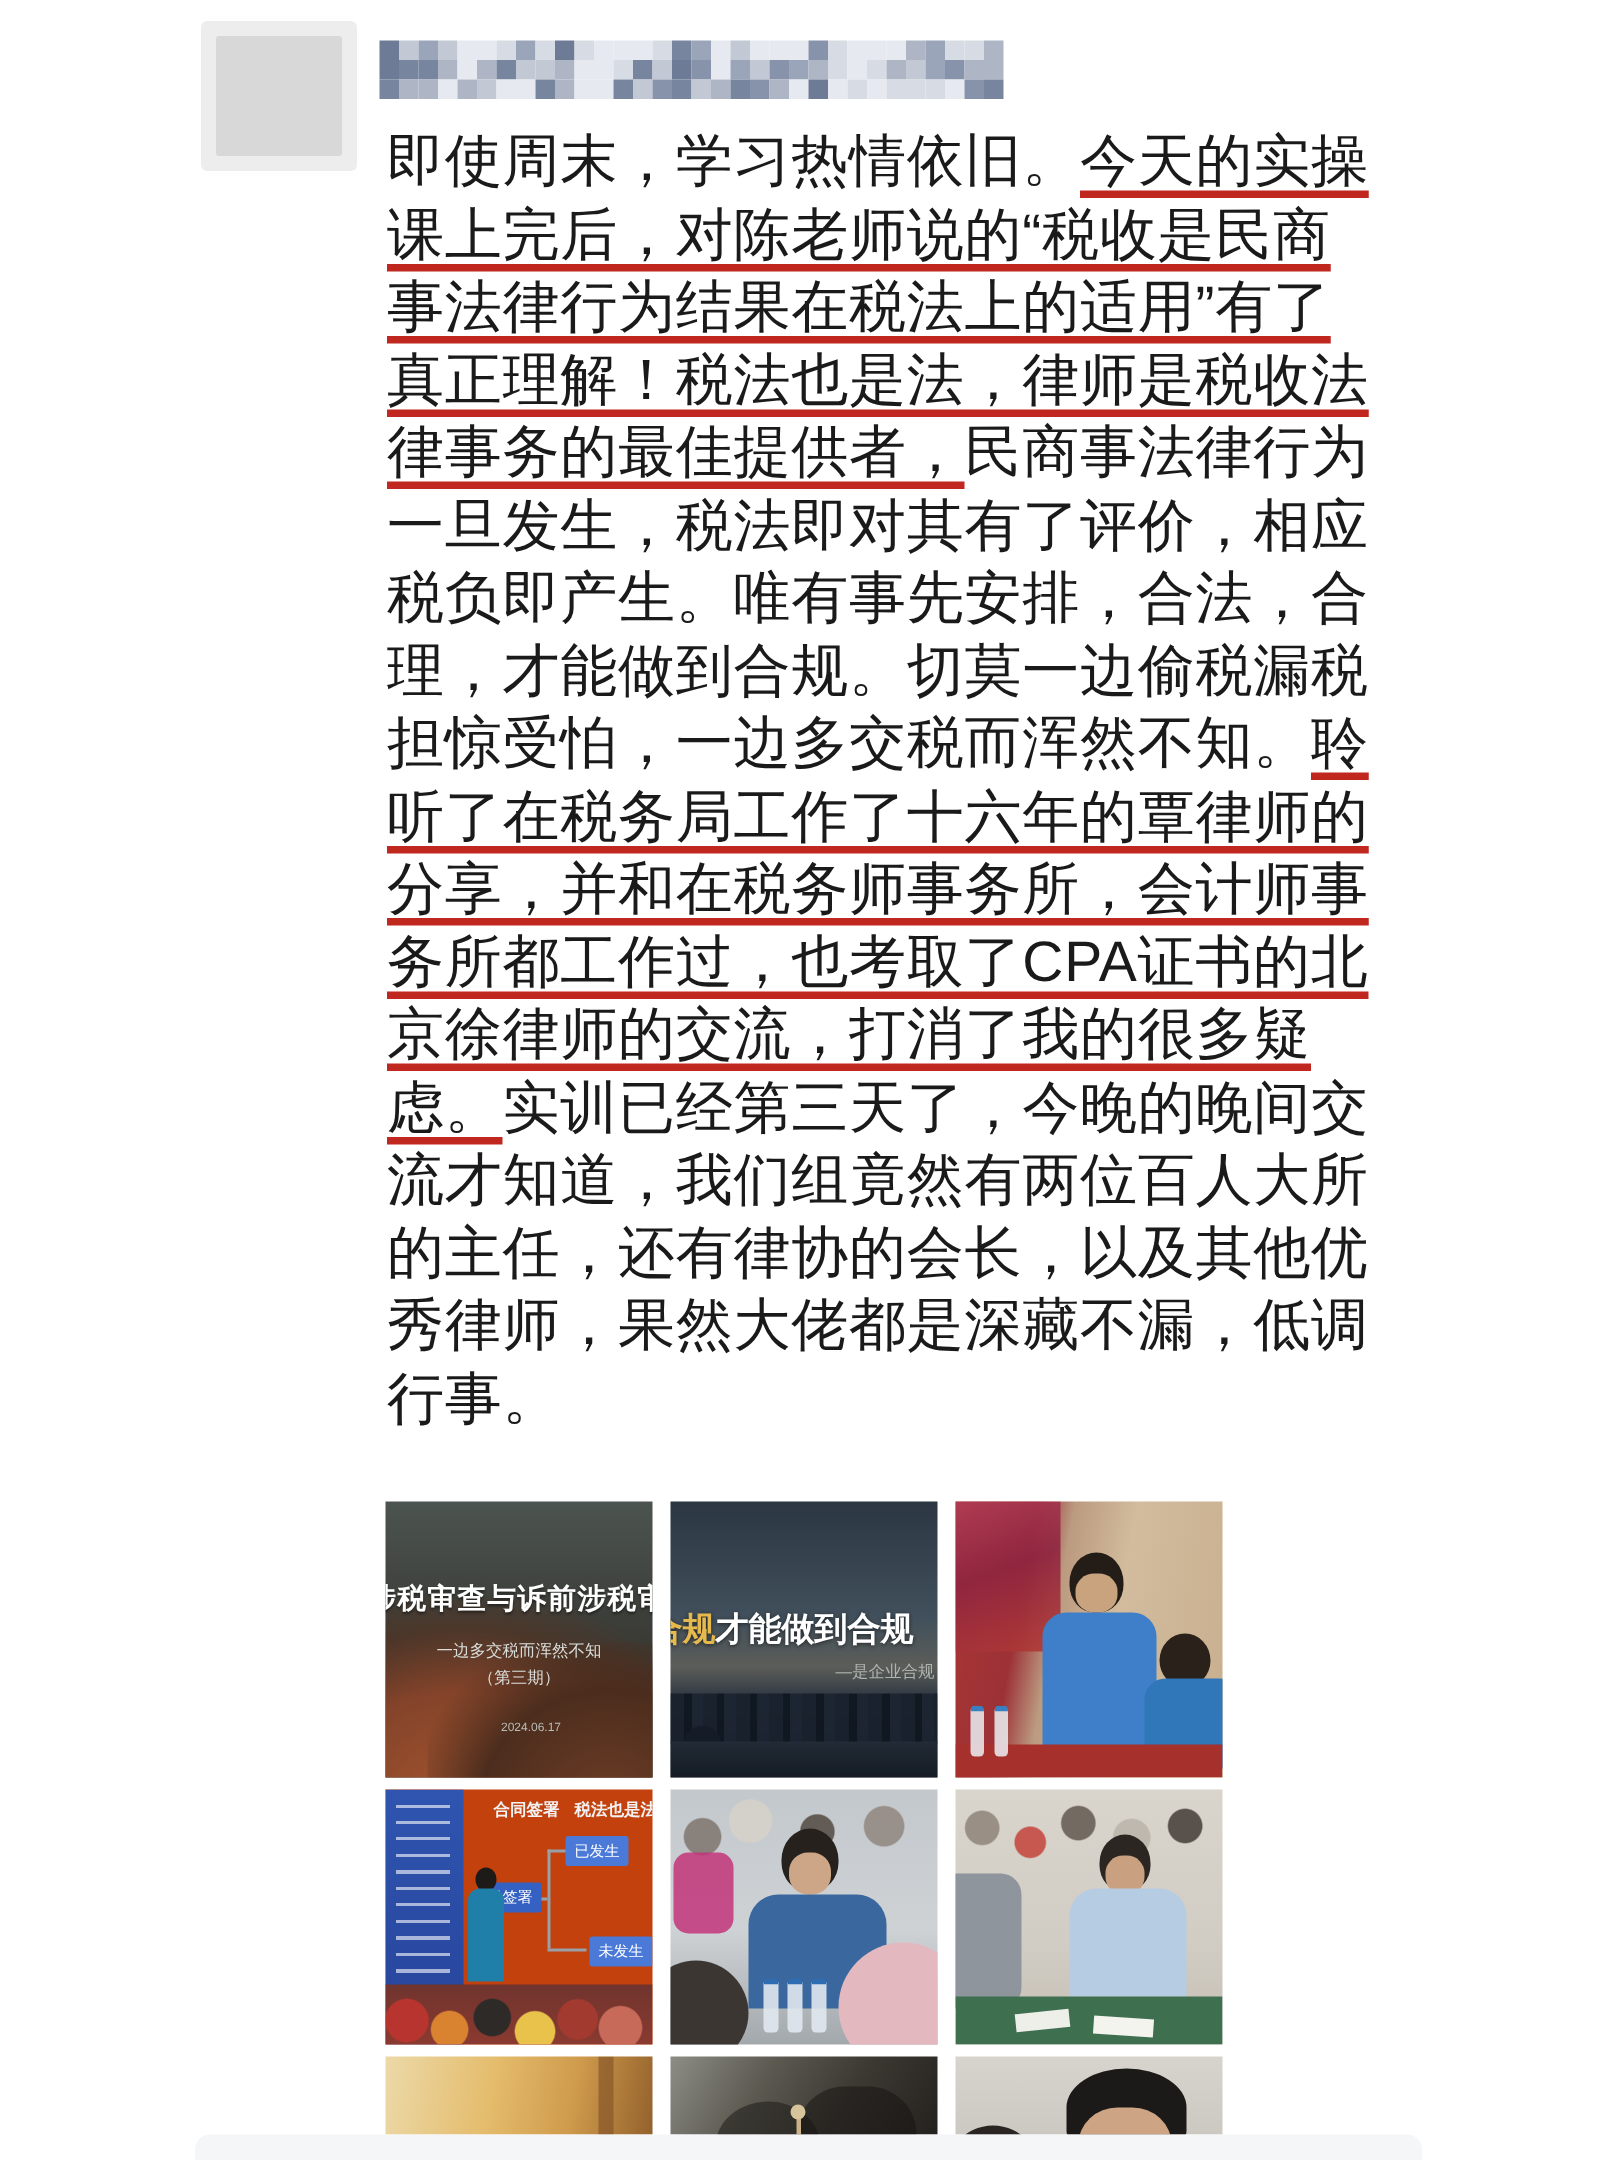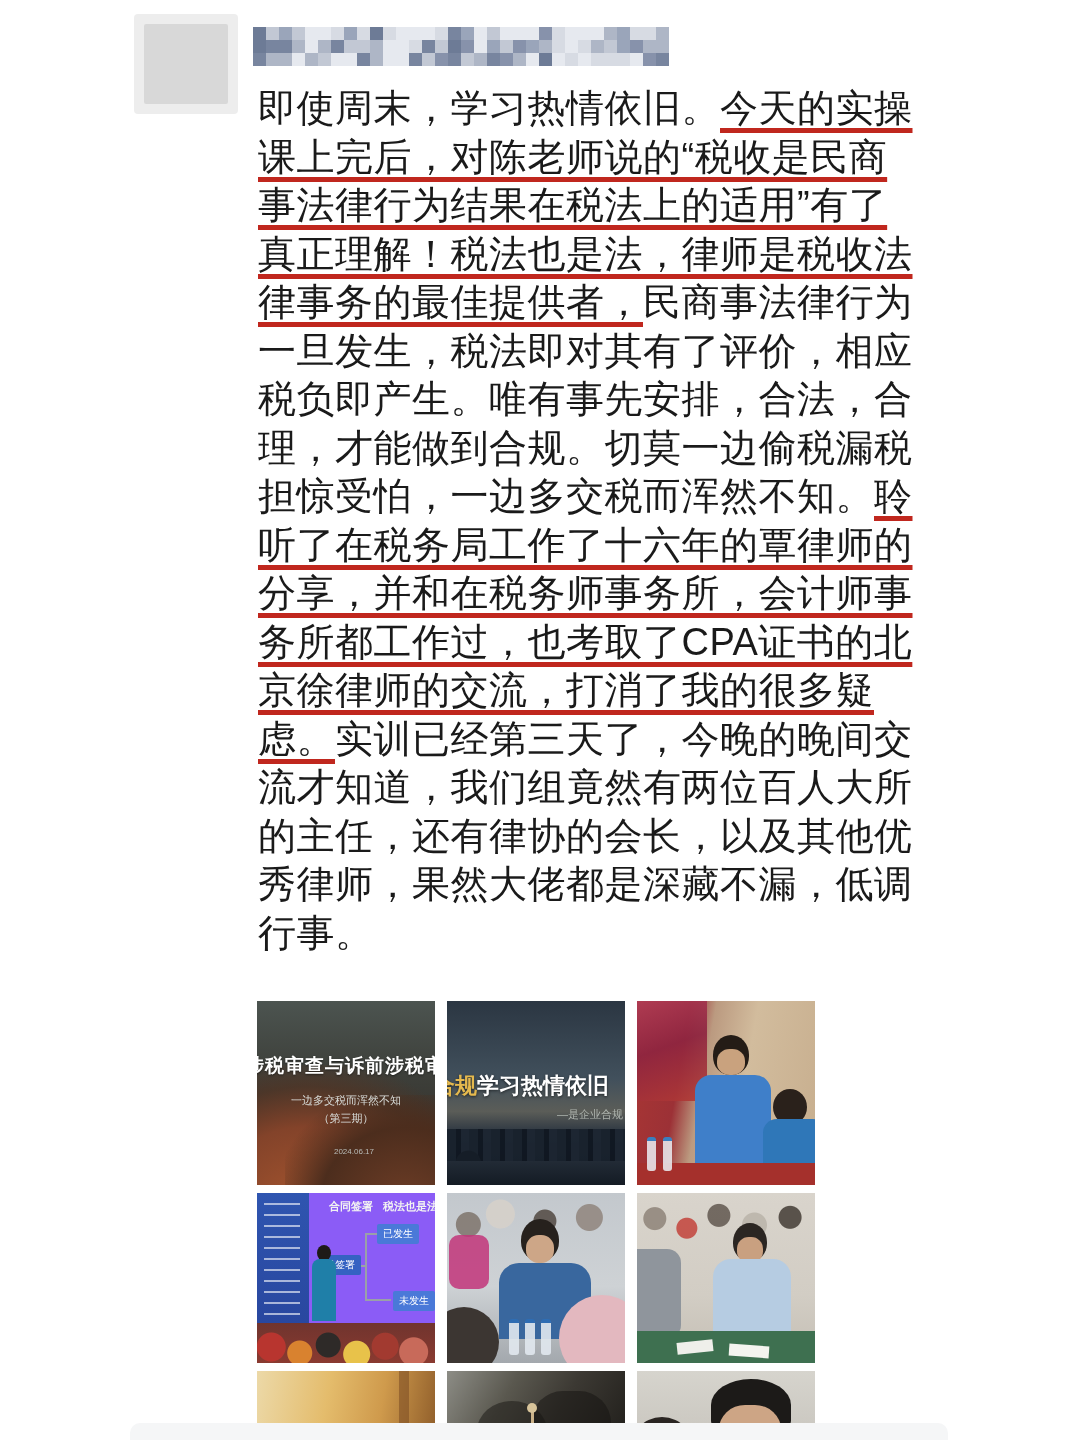--- a/index.html
+++ b/index.html
@@ -84,21 +84,21 @@
   .p3 .h1{left:76px;top:34px;width:36px;height:40px;border-radius:50% 50% 46% 46%;background:#241c16;}
   .p3 .f1{left:80px;top:48px;width:28px;height:26px;border-radius:45%;background:#c9a27e;}
   .p3 .b1{left:58px;top:74px;width:76px;height:96px;border-radius:16px 16px 0 0;background:#3f7fc9;}
   .p3 .h2{right:8px;top:88px;width:34px;height:36px;border-radius:50%;background:#2a211b;}
   .p3 .b2{right:-12px;top:118px;width:64px;height:60px;border-radius:14px 14px 0 0;background:#2f77b8;}
   .p3 .table{left:0;bottom:0;width:100%;height:22px;background:#a5302c;}
   .p3 .bot1,.p3 .bot2{bottom:14px;width:9px;height:30px;border-radius:3px;background:rgba(235,240,245,.85);border-top:4px solid #3a7fc0;}
   .p3 .bot1{left:10px;} .p3 .bot2{left:26px;}
 
   
-  .p4{background:#8b5cf6;}
+  .p4{background:#c2410c;}
   .p4 .lp{left:0;top:0;bottom:0;width:52px;background:linear-gradient(180deg,#2f55b0,#27439a);}
   .p4 .lp-txt{left:7px;top:10px;width:36px;height:130px;
     background:repeating-linear-gradient(180deg,rgba(255,255,255,.75) 0 2px,transparent 2px 11px);opacity:.8;}
   .p4h{position:absolute;color:#f2f2f2;font-size:11px;font-weight:bold;top:6px;white-space:nowrap;}
   .p4h.h1{left:72px;} .p4h.h2{left:126px;}
   .p4 .ln1{left:92px;top:72px;width:16px;height:2px;background:#9aa0a8;}
   .p4 .ln2{left:108px;top:40px;width:2px;height:66px;background:#9aa0a8;}
   .p4 .ln3{left:108px;top:40px;width:26px;height:2px;background:#9aa0a8;}
   .p4 .ln4{left:108px;top:106px;width:26px;height:2px;background:#9aa0a8;}
   .p4bx{position:absolute;color:#fff;font-size:10px;padding:3px 6px;border-radius:2px;background:#3e6fd0;white-space:nowrap;}
@@ -291,21 +291,21 @@
       <i class="m m2"></i>
       <div class="p1t1">涉税审查与诉前涉税审</div>
       <div class="p1t2">一边多交税而浑然不知</div>
       <div class="p1t3">（第三期）</div>
       <div class="p1t4">2024.06.17</div>
     </div>
 
     <div class="photo p2">
       <i class="city"></i>
       <i class="water"></i>
-      <div class="p2t1"><span class="hl">合规</span><span>学习热情依旧</span></div>
+      <div class="p2t1"><span class="hl">合规</span><span>才能做到合规</span></div>
       <div class="p2t2">—是企业合规</div>
     </div>
 
     <div class="photo p3">
       <i class="banner"></i>
       <i class="h1"></i>
       <i class="f1"></i>
       <i class="b1"></i>
       <i class="h2"></i>
       <i class="b2"></i>

